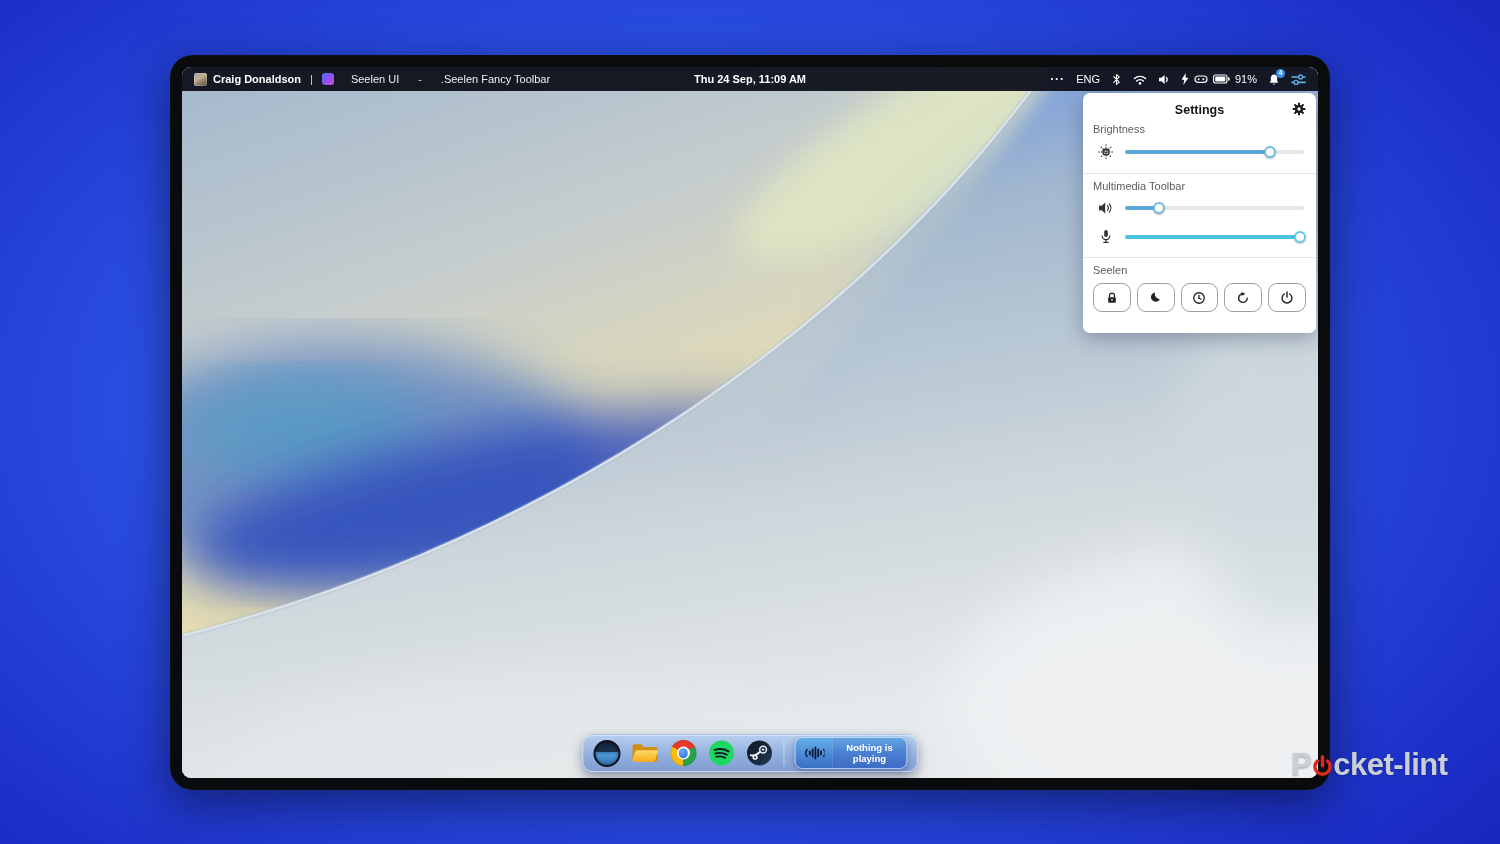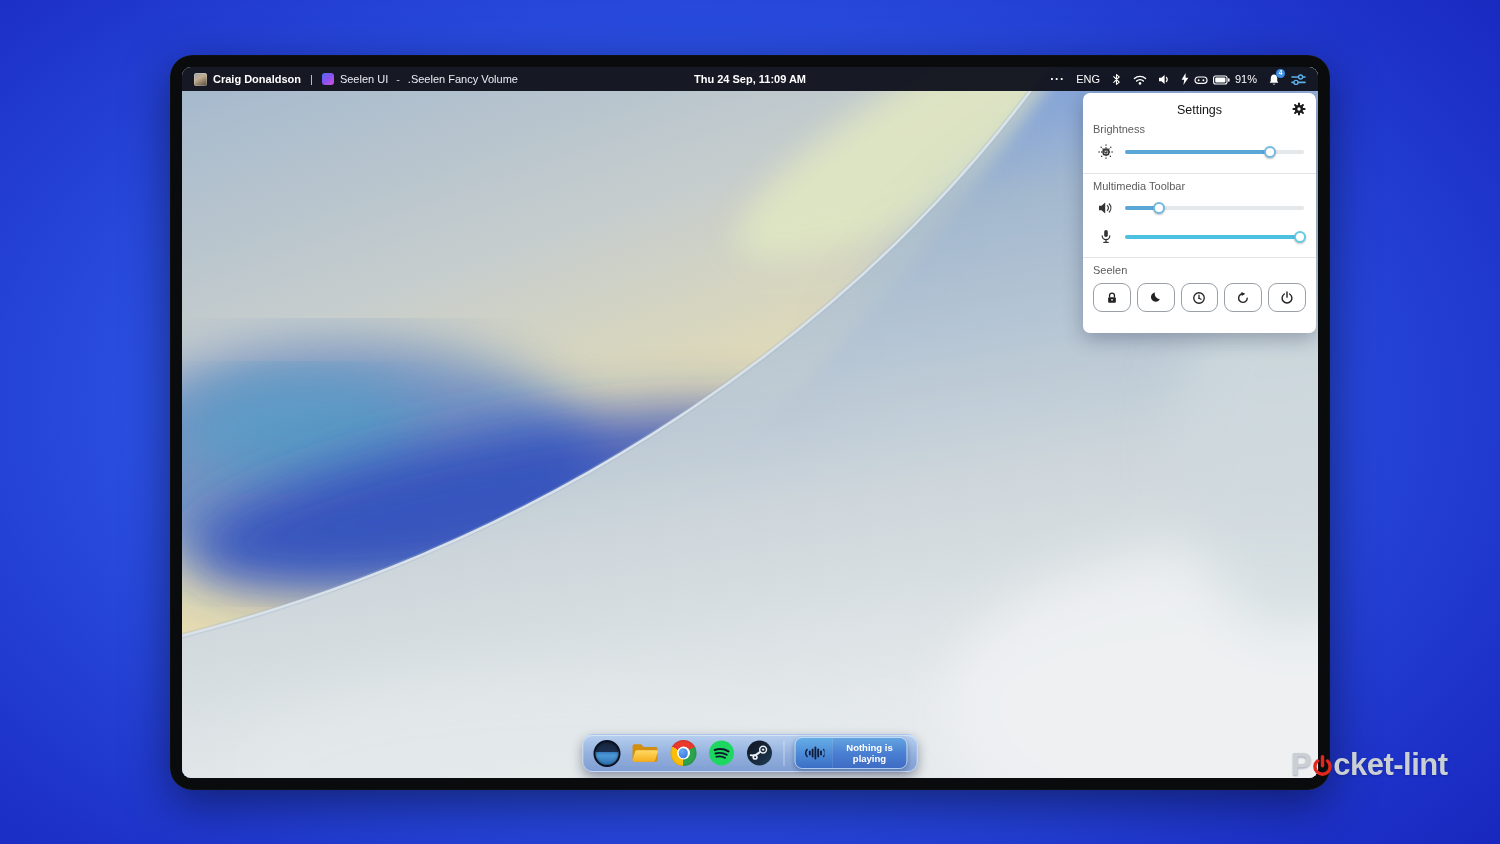--- a/index.html
+++ b/index.html
@@ -21,43 +21,43 @@
     position:absolute;top:0;left:0;right:0;height:24px;z-index:5;
     background:rgba(16,18,29,.96);color:#fff;font-size:11px;
     display:flex;align-items:center;padding:0 12px;box-sizing:border-box;
   }
   .tb-left{display:flex;align-items:center;gap:7px;}
   .tb-user{display:flex;align-items:center;gap:6px;font-weight:bold;}
   .avatar{width:13px;height:13px;border-radius:2.5px;
     background:linear-gradient(150deg,#97a0ae 0%,#c2ad90 40%,#8a7a62 70%,#4e463c 100%);
     box-shadow:inset 0 0 0 .5px rgba(255,255,255,.4);}
   .tb-sep{color:#cfd2da;margin:0 2px;}
-  .tb-app{display:flex;align-items:center;gap:6px;color:#eceef4;}
+  .tb-app{display:flex;align-items:center;gap:17px;color:#eceef4;}
   .seelen-ico{width:12px;height:12px;border-radius:3px;
     background:linear-gradient(135deg,#4f6bf5 0%,#8a52f0 50%,#d94fd4 100%);}
   .tb-dash{margin:0 2px;color:#cfd2da;}
   .tb-center{position:absolute;left:50%;transform:translateX(-50%);font-weight:bold;font-size:11px;}
   .tb-right{margin-left:auto;display:flex;align-items:center;gap:11px;}
-  .tb-right .tray{display:flex;align-items:flex-end;gap:5px;}
+  .tb-right .tray{display:flex;align-items:center;gap:5px;}
   .tb-ico{display:inline-flex;align-items:center;justify-content:center;line-height:0;cursor:default;}
   .tb-more{font-weight:bold;letter-spacing:1px;font-size:12px;}
   .tb-lang{font-weight:normal;}
   .tb-batt-label{font-size:11px;}
   .bell-wrap{position:relative;}
   .badge{
     position:absolute;top:-4px;right:-5px;width:9px;height:9px;border-radius:50%;
     background:#3f8fe8;color:#fff;font-size:6.5px;display:flex;align-items:center;justify-content:center;font-weight:bold;
   }
   
   .panel{
     position:absolute;top:26px;right:2px;width:233px;height:240px;z-index:6;box-sizing:border-box;
     background:#fff;border-radius:7px;box-shadow:0 6px 20px rgba(15,25,60,.30);
     padding:8px 10px;color:#555;font-size:11px;
   }
-  .panel-title{position:relative;text-align:center;font-size:12.5px;font-weight:normal;color:#141414;margin:2px 0 6px;}
+  .panel-title{position:relative;text-align:center;font-size:12.5px;font-weight:bold;color:#141414;margin:2px 0 6px;}
   .panel-gear{position:absolute;right:0;top:-1px;line-height:0;cursor:pointer;}
   .sec-label{color:#5c5c5c;margin:4px 0 2px;}
   .slider-row{display:flex;align-items:center;gap:11px;padding:7px 2px 7px 4px;}
   .slider-row .sicon{width:17px;display:flex;justify-content:center;line-height:0;}
   .slider{flex:1;height:4px;border-radius:3px;background:#e4e8eb;position:relative;cursor:pointer;}
   .fill{height:100%;border-radius:3px;position:relative;}
   .fill.blue{background:#58a7d7;}
   .fill.cyan{background:#4cc0e0;}
   .knob{
     position:absolute;right:-6px;top:50%;transform:translateY(-50%);
@@ -199,21 +199,21 @@
       <div class="tb-left">
         <div class="tb-user">
           <span class="avatar"></span>
           <span>Craig Donaldson</span>
         </div>
         <span class="tb-sep">|</span>
         <div class="tb-app">
           <span class="seelen-ico"></span>
           <span>Seelen UI</span>
           <span class="tb-dash">-</span>
-          <span>.Seelen Fancy Volume</span>
+          <span>.Seelen Fancy Toolbar</span>
         </div>
       </div>
       <div class="tb-center">Thu 24 Sep, 11:09 AM</div>
       <div class="tb-right">
         <span class="tb-ico tb-more">···</span>
         <span class="tb-lang">ENG</span>
         <span class="tb-ico">
           <svg width="11" height="13" viewBox="0 0 12 13">
               <path d="M3,3.4 L9,9.4 L6,11.8 L6,1.2 L9,3.6 L3,9.6" fill="none" stroke="#fff" stroke-width="1.2" stroke-linejoin="round" stroke-linecap="round"></path>
             </svg>

